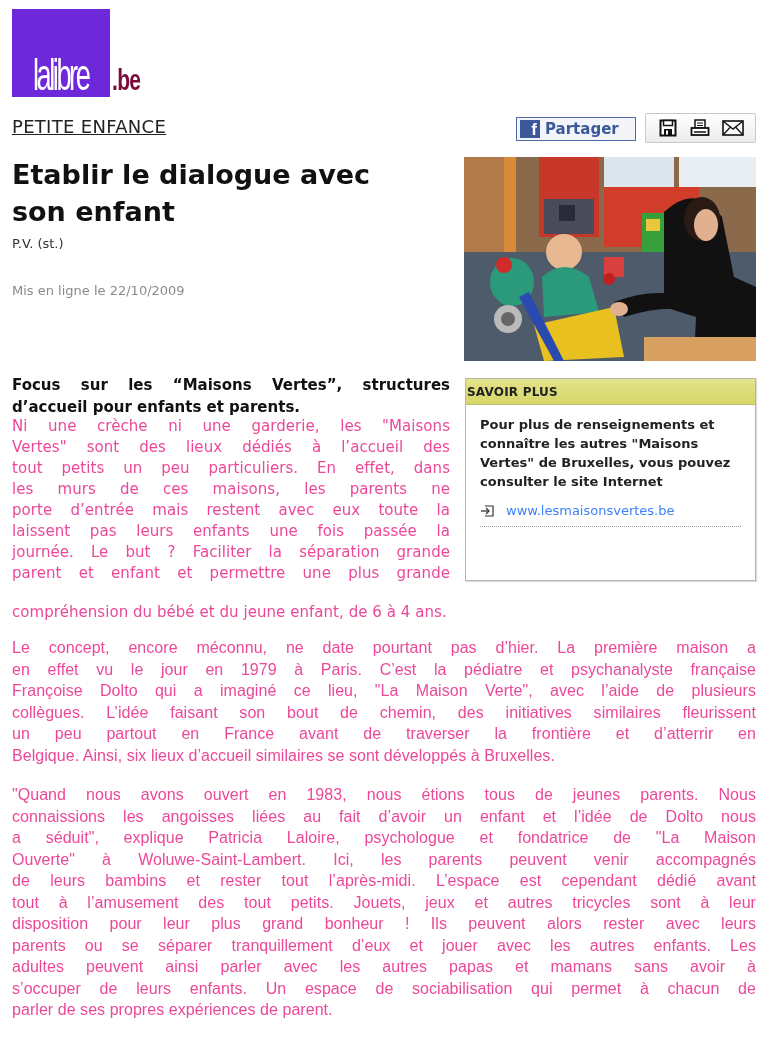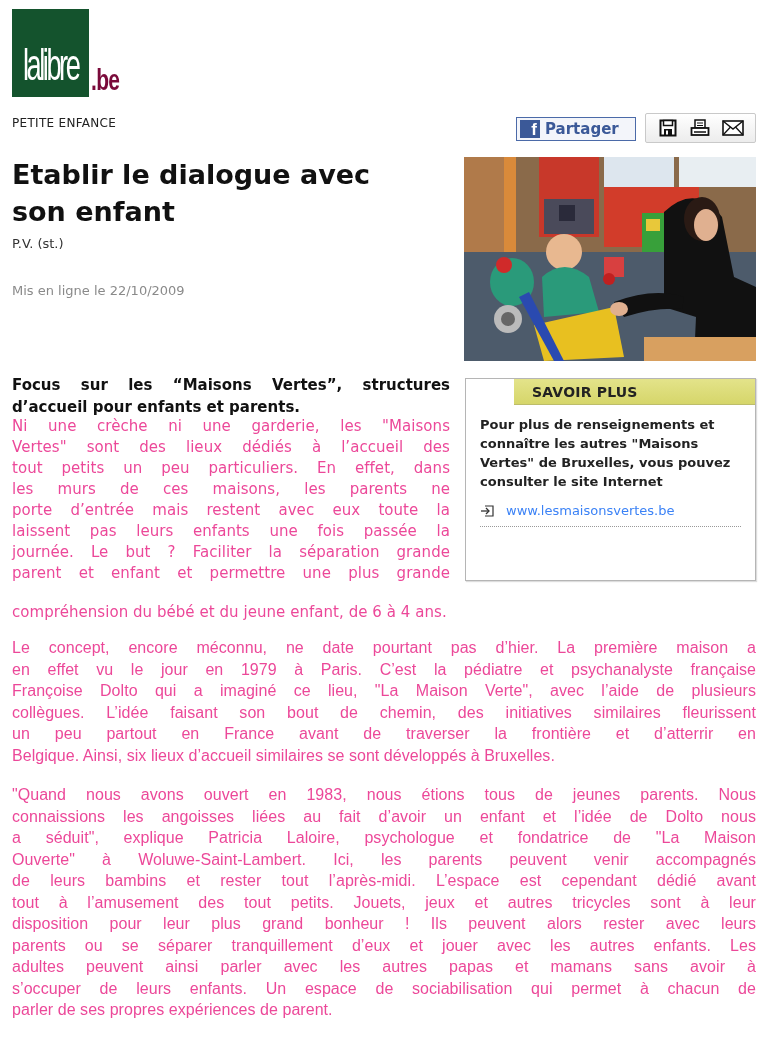--- a/index.html
+++ b/index.html
@@ -1,25 +1,25 @@
 <!DOCTYPE html>
 <html><head>
   <meta charset="utf-8">
   <style>
     * { box-sizing: border-box; margin: 0; padding: 0; }
     html, body { width: 768px; height: 1046px; background: #ffffff; overflow: hidden; }
     body { position: relative; font-family: "DejaVu Sans", "Liberation Sans", sans-serif; color: #111; }
 
     
     .logo { position: absolute; left: 12px; top: 9px; height: 88px; display: flex; align-items: flex-end; }
-    .logo-box { width: 77px; height: 88px; background: #14532d; display: flex; align-items: flex-end; justify-content: center; padding-bottom: 10px; }
+    .logo-box { width: 98px; height: 88px; background: #6d28d9; display: flex; align-items: flex-end; justify-content: center; padding-bottom: 0; }
     .logo-box span { color: #fff; font-family: "Liberation Sans", sans-serif; font-size: 44px; letter-spacing: -4px; transform: scaleX(0.62); transform-origin: center bottom; display: inline-block; line-height: 1; font-weight: normal; }
     .logo-ext { color: #7a0a3a; font-family: "Liberation Sans", sans-serif; font-size: 30px; font-weight: bold; transform: scaleX(0.7); transform-origin: left bottom; display: inline-block; margin-left: 2px; margin-bottom: 2px; line-height: 1; letter-spacing: -1px; }
 
-    .section-label { position: absolute; left: 12px; top: 116px; font-size: 12px; color: #222; letter-spacing: 0.3px; }
+    .section-label { position: absolute; left: 12px; top: 116px; font-size: 18px; color: #222; letter-spacing: 0.3px; text-decoration: underline; }
 
     
     .share-btn { position: absolute; left: 516px; top: 117px; width: 120px; height: 24px; border: 1px solid #4b6aa8; background: #f3f5fa; display: flex; align-items: center; padding-left: 3px; cursor: pointer; }
     .fb-icon { width: 20px; height: 18px; background: #3b5998; color: #fff; font-weight: bold; font-size: 17px; font-family: "Liberation Sans", sans-serif; display: flex; align-items: flex-end; justify-content: flex-end; padding-right: 3px; line-height: 1; }
     .share-label { color: #3b5998; font-weight: bold; font-size: 15px; margin-left: 5px; font-family: "DejaVu Sans", sans-serif; }
     .tools { position: absolute; left: 645px; top: 113px; width: 111px; height: 30px; border: 1px solid #c9c9c9; border-radius: 2px; background: linear-gradient(#ffffff, #ececec); display: flex; align-items: center; justify-content: space-around; padding: 0 6px; }
     .tool-icon { width: 22px; height: 22px; display: flex; align-items: center; justify-content: center; cursor: pointer; }
 
     
     .headline { position: absolute; left: 12px; top: 156px; width: 420px; font-size: 27px; font-weight: bold; line-height: 37px; color: #111; }
@@ -28,21 +28,21 @@
 
     
     .photo { position: absolute; left: 464px; top: 157px; width: 292px; height: 204px; overflow: hidden; background: #5a6a7a; }
 
     
     .lead { position: absolute; left: 12px; top: 340px; width: 438px; font-size: 15px; font-weight: bold; line-height: 22px; text-align: justify; text-align-last: left; color: #111; }
     .lead-first { text-align-last: justify; margin-top: 34px; }
 
     
     .infobox { position: absolute; left: 465px; top: 378px; width: 291px; height: 203px; border: 1px solid #b5b5b5; background: #fff; box-shadow: 1px 1px 1px #ddd; }
-    .infobox-head { height: 26px; background: linear-gradient(#e3e38a, #d6d66a); border-bottom: 1px solid #bdbd6a; padding-left: 18px; display: flex; align-items: center; font-weight: bold; font-size: 14px; color: #222; letter-spacing: 0.2px; margin-left: 48px; }
+    .infobox-head { height: 26px; background: linear-gradient(#e3e38a, #d6d66a); border-bottom: 1px solid #bdbd6a; padding-left: 1px; display: flex; align-items: center; font-weight: bold; font-size: 12px; color: #222; letter-spacing: 0.2px; }
     .infobox-text { padding: 10px 14px 0 14px; font-weight: bold; font-size: 13px; line-height: 19px; color: #222; }
     .infobox-link { display: flex; align-items: center; margin: 12px 14px 0 14px; padding-bottom: 8px; border-bottom: 1px dotted #999; }
     .link-icon { width: 16px; height: 14px; margin-right: 10px; display: flex; align-items: center; }
     .link-text { color: #3b82f6; font-size: 13px; text-decoration: none; cursor: pointer; }
 
     
     .para { position: absolute; left: 12px; font-size: 15px; line-height: 21px; color: #ec4899; text-align: justify; letter-spacing: 0.05px; }
     .p1 { top: 416px; width: 438px; }
     .p1-full { top: 602px; width: 744px; text-align: left; }
     .p2 { top: 637px; width: 744px; font-family: "Liberation Sans", sans-serif; font-size: 16px; line-height: 21.5px; }

